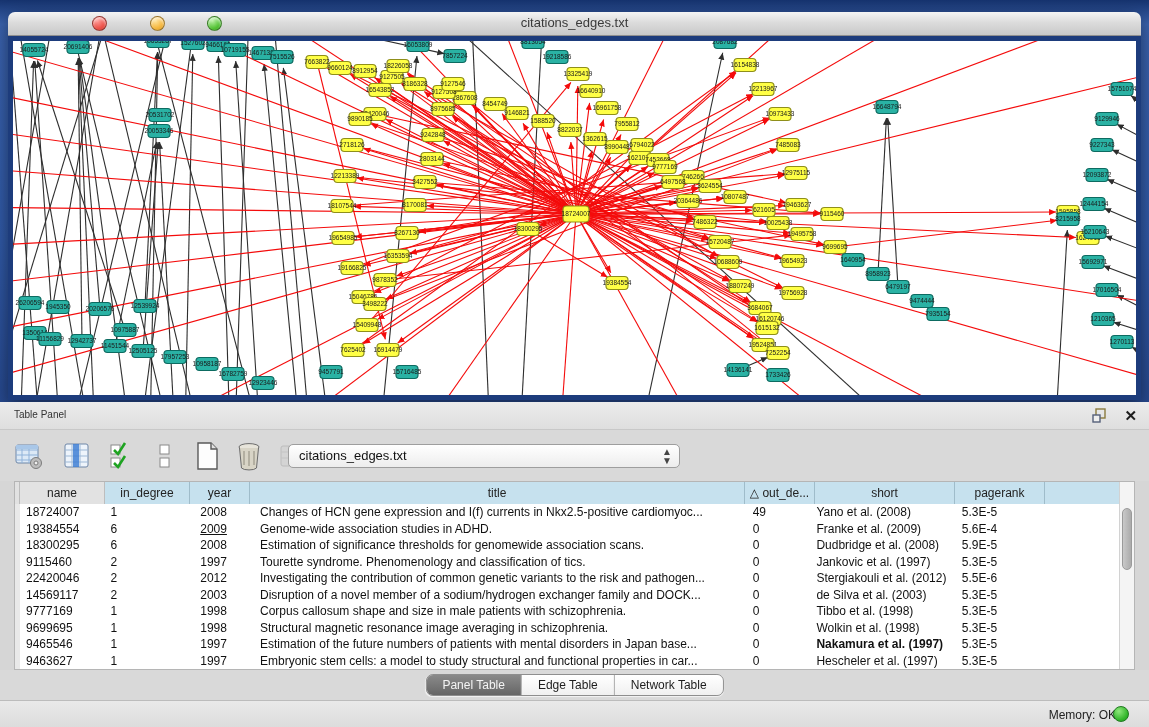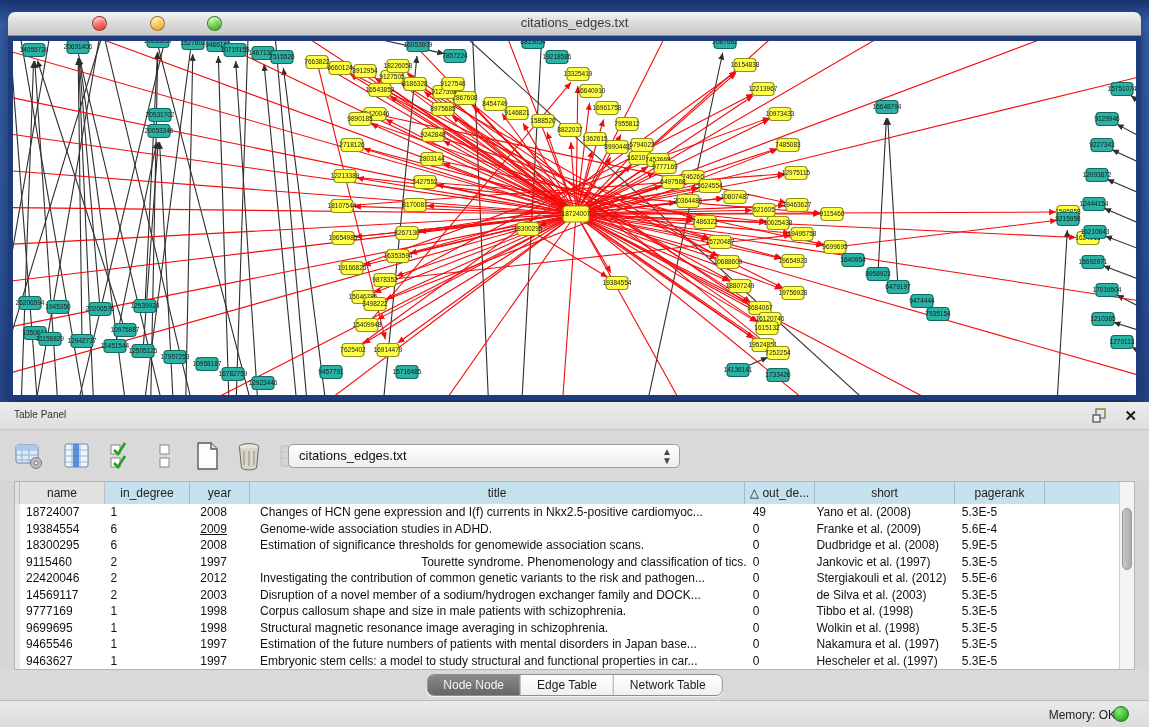--- a/index.html
+++ b/index.html
@@ -884,21 +884,21 @@
         <div class="td" style="width: 70px;">0</div>
         <div class="td center" style="width: 140px;">Dudbridge et al. (2008)</div>
         <div class="td" style="width: 90px;">5.9E-5</div>
         <div class="td" style="width: 75px;"></div>
       </div>
       <div class="tr">
         <div class="td" style="width: 5px; background: rgb(233, 233, 233); padding: 0px;"></div>
         <div class="td" style="width: 85px;">9115460</div>
         <div class="td" style="width: 90px;">2</div>
         <div class="td" style="width: 60px;">1997</div>
-        <div class="td" style="width: 495px; text-align: right;">Tourette syndrome. Phenomenology and classification of tics.</div>
+        <div class="td" style="width: 495px;">Tourette syndrome. Phenomenology and classification of tics.</div>
         <div class="td" style="width: 70px;">0</div>
         <div class="td center" style="width: 140px;">Jankovic et al. (1997)</div>
         <div class="td" style="width: 90px;">5.3E-5</div>
         <div class="td" style="width: 75px;"></div>
       </div>
       <div class="tr">
         <div class="td" style="width: 5px; background: rgb(233, 233, 233); padding: 0px;"></div>
         <div class="td" style="width: 85px;">22420046</div>
         <div class="td" style="width: 90px;">2</div>
         <div class="td" style="width: 60px;">2012</div>
@@ -941,21 +941,21 @@
         <div class="td" style="width: 90px;">5.3E-5</div>
         <div class="td" style="width: 75px;"></div>
       </div>
       <div class="tr">
         <div class="td" style="width: 5px; background: rgb(233, 233, 233); padding: 0px;"></div>
         <div class="td" style="width: 85px;">9465546</div>
         <div class="td" style="width: 90px;">1</div>
         <div class="td" style="width: 60px;">1997</div>
         <div class="td" style="width: 495px;">Estimation of the future numbers of patients with mental disorders in Japan base...</div>
         <div class="td" style="width: 70px;">0</div>
-        <div class="td center" style="width: 140px;">Nakamura et al. (1997)</div>
+        <div class="td center" style="width: 140px; font-weight: bold;">Nakamura et al. (1997)</div>
         <div class="td" style="width: 90px;">5.3E-5</div>
         <div class="td" style="width: 75px;"></div>
       </div>
       <div class="tr">
         <div class="td" style="width: 5px; background: rgb(233, 233, 233); padding: 0px;"></div>
         <div class="td" style="width: 85px;">9463627</div>
         <div class="td" style="width: 90px;">1</div>
         <div class="td" style="width: 60px;">1997</div>
         <div class="td" style="width: 495px;">Embryonic stem cells: a model to study structural and functional properties in car...</div>
         <div class="td" style="width: 70px;">0</div>
@@ -964,21 +964,21 @@
         <div class="td" style="width: 75px;"></div>
       </div>
     </div>
   <div id="vscroll">
     <div id="vthumb"></div>
   </div>
 </div>
 
 <div class="abs" id="tabbar">
   <div id="segs">
-      <div class="seg active">Node Node</div>
+      <div class="seg active">Panel Table</div>
       <div class="seg">Edge Table</div>
       <div class="seg">Network Table</div>
     </div>
 </div>
 
 <div class="abs" id="statusbar">
   <div class="abs" id="mem-label">Memory: OK</div>
   <div class="abs" id="mem-dot"></div>
 </div>
 

